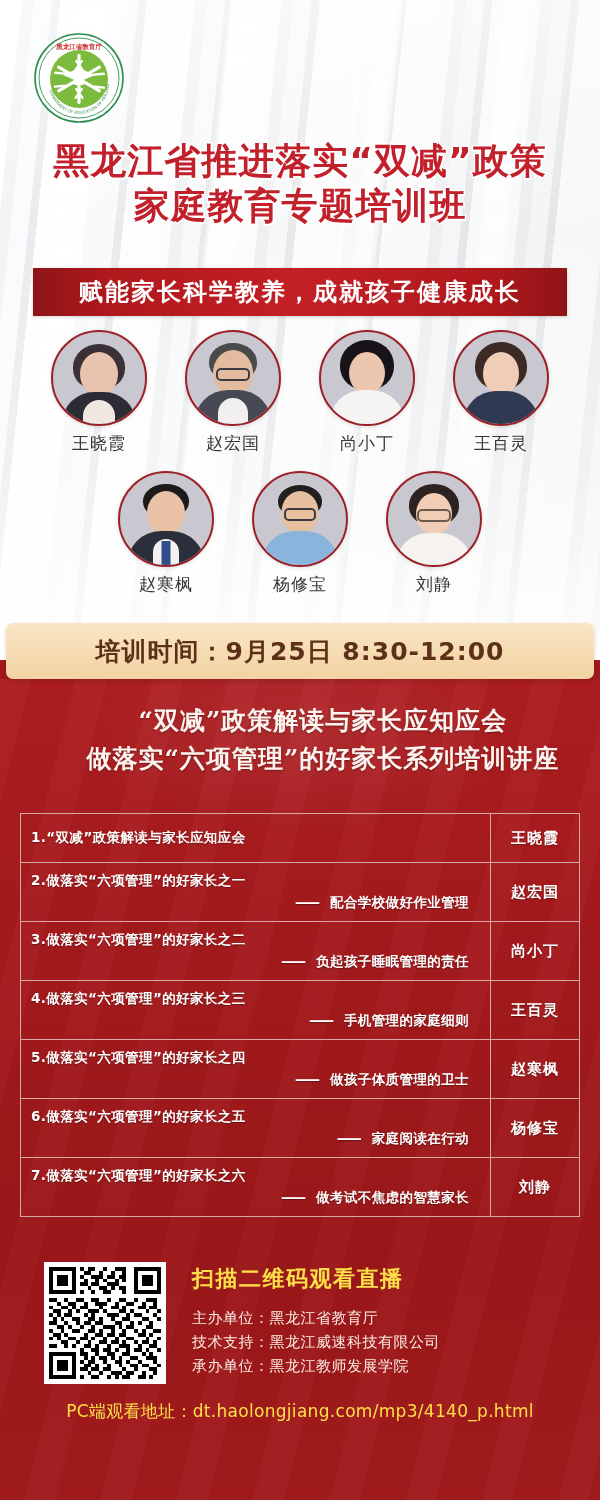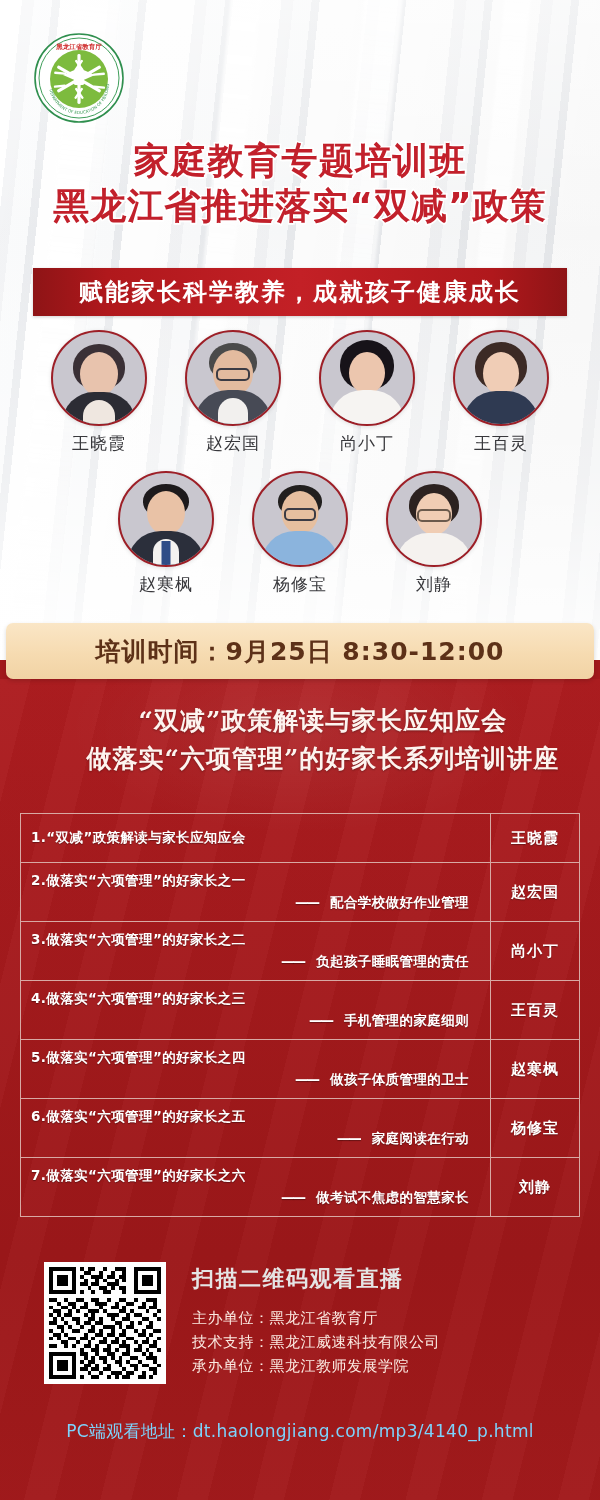--- a/index.html
+++ b/index.html
@@ -149,32 +149,31 @@
   
   .footer{position:absolute;left:0;top:1262px;width:600px;z-index:8;}
   .f-inner{display:flex;padding-left:44px;}
   .qr{
     width:122px;height:122px;background:#ffffff;padding:5px;box-sizing:border-box;
     flex:0 0 auto;
   }
   .qr svg{display:block;width:112px;height:112px;}
   .f-text{margin-left:26px;padding-top:2px;}
   .f-title{
-    color:#e5e5e5;font-weight:bold;font-size:22px;letter-spacing:1.5px;margin-bottom:12px;
+    color:#fde047;font-weight:bold;font-size:22px;letter-spacing:1.5px;margin-bottom:12px;
     font-family:"DejaVu Sans","Liberation Sans",sans-serif;
   }
   .f-line{
     color:#fbeae2;font-size:15px;line-height:24px;letter-spacing:.5px;
     font-family:"DejaVu Sans","Liberation Sans",sans-serif;
   }
   .pc-line{
     position:absolute;left:0;top:1400px;width:600px;text-align:center;z-index:8;
-    color:#7dd3fc;font-size:17px;letter-spacing:.3px;
-    font-family:"DejaVu Sans","Liberation Sans",sans-serif;
-    margin-top:20px;
+    color:#fde047;font-size:17px;letter-spacing:.3px;
+    font-family:"DejaVu Sans","Liberation Sans",sans-serif;
   }
 </style>
 </head>
 <body>
 
 <div class="poster">
 
   <div class="top-bg">
     <div class="sheen" style="left:40px;"></div>
     <div class="sheen" style="left:196px;width:30px;"></div>
@@ -206,22 +205,22 @@
       </g>
       <text x="46" y="17" font-size="6.5" fill="#cf2b2b" text-anchor="middle" font-family="DejaVu Sans, sans-serif" font-weight="bold">黑龙江省教育厅</text>
       <path id="arcpath" d="M 16 52 A 30 30 0 0 0 76 52" fill="none"></path>
       <text font-size="4.2" fill="#3f9e5a" font-family="DejaVu Sans, sans-serif">
         <textPath href="#arcpath" startOffset="6%">DEPARTMENT OF EDUCATION OF HEILONGJIANG</textPath>
       </text>
     </svg>
   </div>
 
   <div class="title-wrap">
+    <div class="title-line">黑龙江省推进落实“双减”政策</div>
     <div class="title-line">家庭教育专题培训班</div>
-    <div class="title-line">黑龙江省推进落实“双减”政策</div>
   </div>
 
   <div class="subtitle-bar">
     <span>赋能家长科学教养，成就孩子健康成长</span>
   </div>
 
   <div class="speakers">
 
     <div class="srow r1">
 

